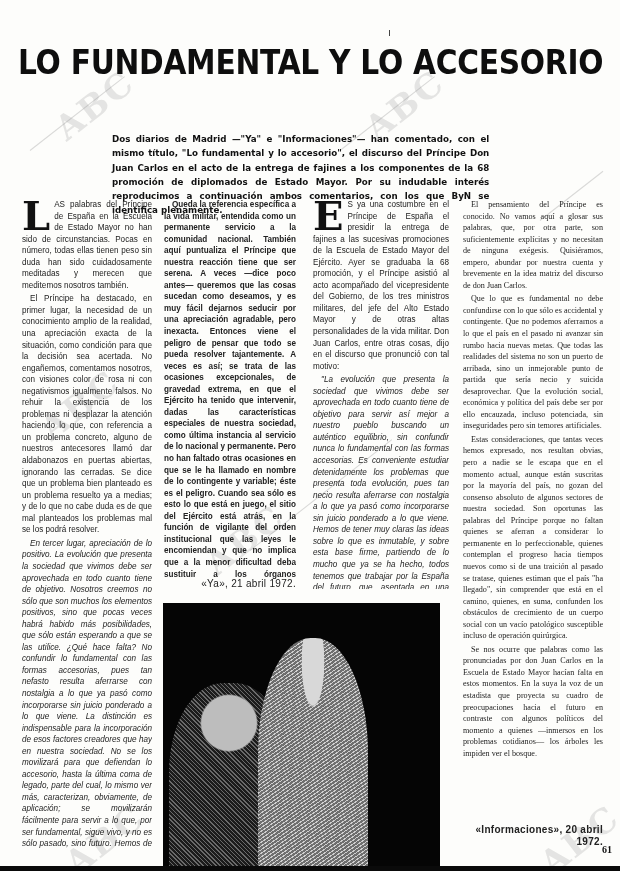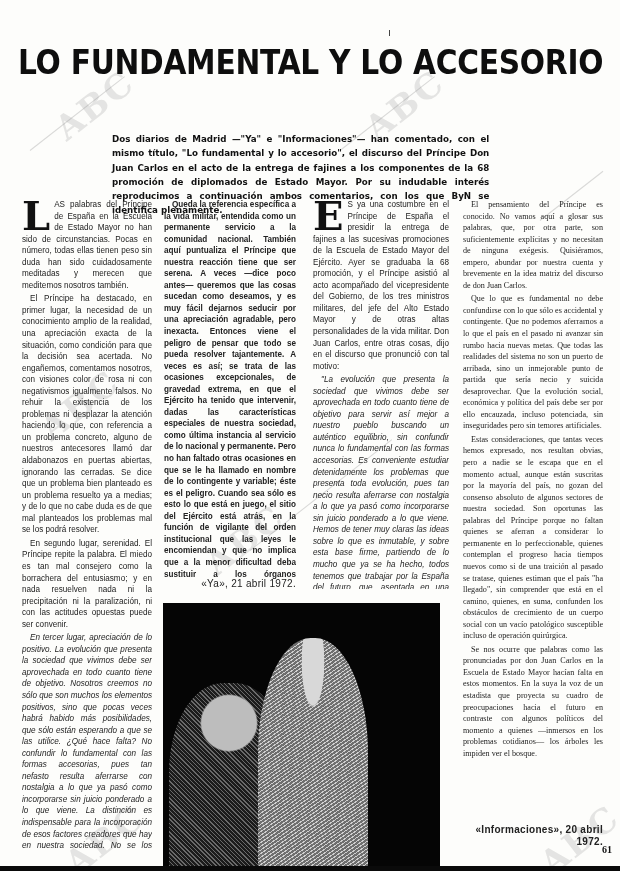--- a/index.html
+++ b/index.html
@@ -81,21 +81,20 @@
 
 <div class="tick" style="left:389px;top:30px;"></div>
 
 <h1 class="headline" style="margin:0;">LO FUNDAMENTAL Y LO ACCESORIO</h1>
 
 <div class="lead">Dos diarios de Madrid —"Ya" e "Informaciones"— han comentado, con el mismo título, "Lo fundamental y lo accesorio", el discurso del Príncipe Don Juan Carlos en el acto de la entrega de fajines a los componentes de la 68 promoción de diplomados de Estado Mayor. Por su indudable interés reproducimos a continuación ambos comentarios, con los que ByN se identifica plenamente.</div>
 
 <div class="col" style="left:22px;top:199px;width:130px;height:652px;overflow:hidden;">
   <p class="first"><span class="dropcap">L</span><span>AS palabras del Príncipe de España en la Escuela de Estado Mayor no han sido de circunstancias. Pocas en número, todas ellas tienen peso sin duda han sido cuidadosamente meditadas y merecen que meditemos nosotros también.</span></p>
   <p>El Príncipe ha destacado, en primer lugar, la necesidad de un conocimiento amplio de la realidad, una apreciación exacta de la situación, como condición para que la decisión sea acertada. No engañemos, comentamos nosotros, con visiones color de rosa ni con negativismos igualmente falsos. No rehuir la existencia de los problemas ni desplazar la atención haciendo lo que, con referencia a un problema concreto, alguno de nuestros antecesores llamó dar aldabonazos en puertas abiertas, ignorando las cerradas. Se dice que un problema bien planteado es un problema resuelto ya a medias; y de lo que no cabe duda es de que mal planteados los problemas mal se los podrá resolver.</p>
-  <p>En segundo lugar, serenidad. El Príncipe repite la palabra. El miedo es tan mal consejero como la borrachera del entusiasmo; y en nada resuelven nada ni la precipitación ni la paralización, ni con las actitudes opuestas puede ser convenir.</p>
   <p class="it">En tercer lugar, apreciación de lo positivo. La evolución que presenta la sociedad que vivimos debe ser aprovechada en todo cuanto tiene de objetivo. Nosotros creemos no sólo que son muchos los elementos positivos, sino que pocas veces habrá habido más posibilidades, que sólo están esperando a que se las utilice. ¿Qué hace falta? No confundir lo fundamental con las formas accesorias, pues tan nefasto resulta aferrarse con nostalgia a lo que ya pasó como incorporarse sin juicio ponderado a lo que viene. La distinción es indispensable para la incorporación de esos factores creadores que hay en nuestra sociedad. No se los movilizará para que defiendan lo accesorio, hasta la última coma de legado, parte del cual, lo mismo ver más, caracterizan, obviamente, de aplicación; se movilizarán fácilmente para servir a lo que, por ser fundamental, sigue vivo, y no es sólo pasado, sino futuro. Hemos de tener muy claras las ideas sobre lo que es inmutable y sobre esta base firme, partiendo de lo mucho que ya se ha hecho, todos tenemos que trabajar por la España del futuro.</p>
 </div>
 
 <div class="col" style="left:164px;top:199px;width:132px;height:380px;overflow:hidden;font-weight:bold;">
   <p>Queda la referencia específica a la vida militar, entendida como un permanente servicio a la comunidad nacional. También aquí puntualiza el Príncipe que nuestra reacción tiene que ser serena. A veces —dice poco antes— queremos que las cosas sucedan como deseamos, y es muy fácil dejarnos seducir por una apreciación agradable, pero inexacta. Entonces viene el peligro de pensar que todo se pueda resolver tajantemente. A veces es así; se trata de las ocasiones excepcionales, de gravedad extrema, en que el Ejército ha tenido que intervenir, dadas las características especiales de nuestra sociedad, como última instancia al servicio de lo nacional y permanente. Pero no han faltado otras ocasiones en que se le ha llamado en nombre de lo contingente y variable; éste es el peligro. Cuando sea sólo es esto lo que está en juego, el sitio del Ejército está atrás, en la función de vigilante del orden institucional que las leyes le encomiendan y que no implica que a la menor dificultad deba sustituir a los órganos naturalmente llamados a resolver los problemas políticos.</p>
 
 </div>
 <div class="col signature" style="left:164px;top:578px;width:132px;margin:0;">«Ya», 21 abril 1972.</div>
 
 <div class="col" style="left:313px;top:199px;width:136px;height:390px;overflow:hidden;">

